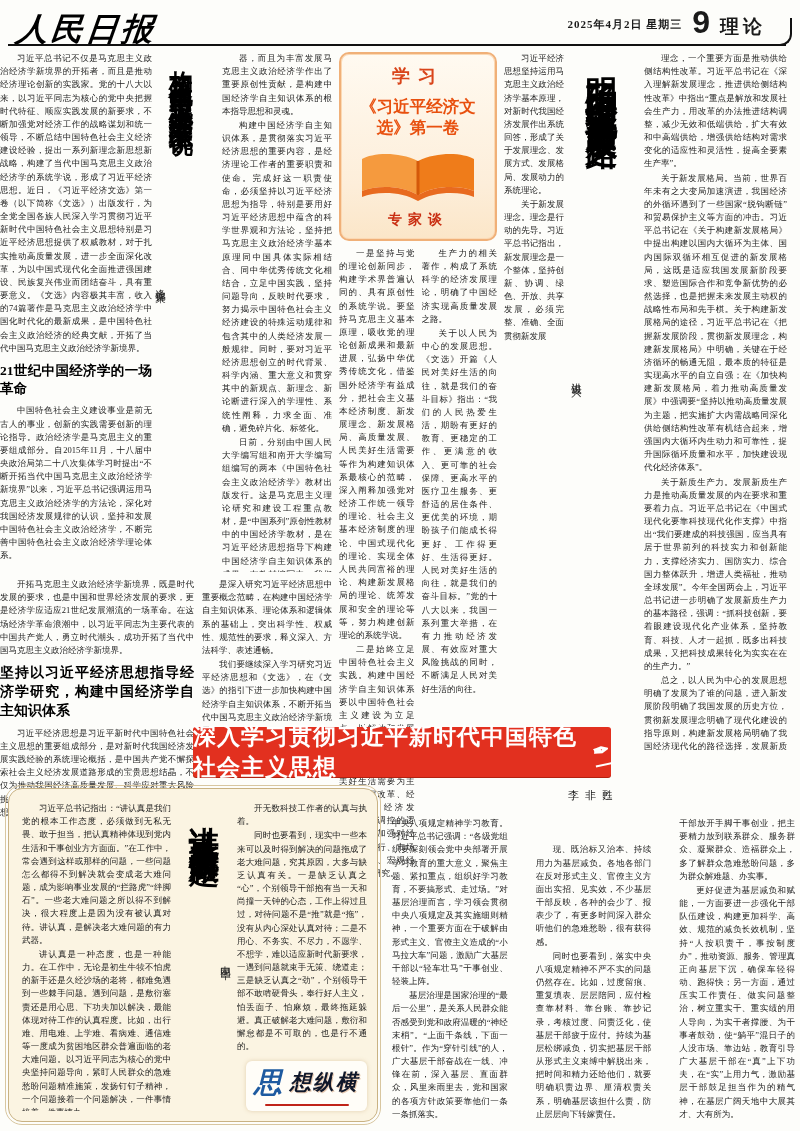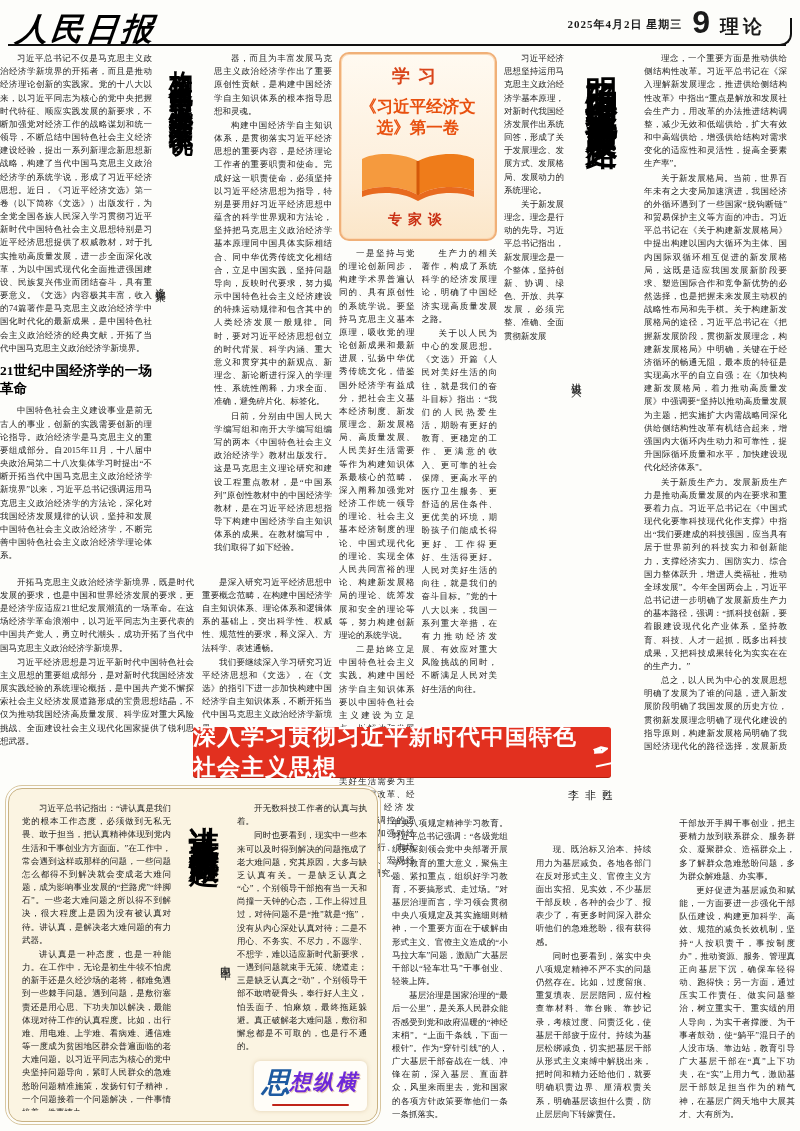--- a/index.html
+++ b/index.html
@@ -42,21 +42,21 @@
     font-size:10.5px; font-weight:normal; letter-spacing:2px; color:#222;
   }
   
   .top-section { position:absolute; top:52px; left:0; width:787px; height:700px; display:flex; }
   .article1 { width:332px; display:flex; flex-direction:column; }
   .a1-top { display:flex; height:520px; }
   .col-a { width:152px; }
   .vhead1 { width:58px; }
   .vhead1 .htext { font-size:24px; }
   .vhead1 .vauthor { left:1px; top:44%; }
-  .col-b { flex:1; margin-left:4px;font-family:Liberation Serif, serif; }
+  .col-b { flex:1; margin-left:12px;font-family:Liberation Serif, serif; }
   .a1-bottom { display:flex; gap:8px; flex:1; margin-top:6px; }
   .a1-bl { width:194px; }
   .a1-bl .subhead { font-size:14px; }
   .a1-br { flex:1; }
   .article2 { flex:1; display:flex; margin-left:7px; }
   .midgroup { width:158px; display:flex; flex-direction:column; }
   .mid-cols { display:flex; gap:7px; flex:1; margin-top:6px; }
   .col-c, .col-d { flex:1; }
   .col-e { width:60px; margin-left:7px; }
   .vhead2 { width:70px; margin-left:3px; }
@@ -96,21 +96,21 @@
   .vhead3 { width:56px; }
   .vhead3 .htext { font-size:30px; letter-spacing:4px; }
   .vhead3 .vauthor { right:0px; top:50%; }
   .t-col2 { width:130px; display:flex; flex-direction:column; }
   .t-col2 .txtfill { flex:1; overflow:hidden; }
   .sxzh-logo {
     margin-top:6px; align-self:flex-end; background:#fffdf8; border-radius:6px;
     padding:3px 8px 5px; text-align:center; box-shadow:0 0 4px rgba(180,140,80,.35);
   }
   .sxzh-si { font-size:28px; font-weight:900; font-style:italic; color:#1e5aa0; vertical-align:-3px; }
-  .sxzh-rest { font-size:21px; font-weight:900; font-style:italic; color:#6d28d9; letter-spacing:2px; text-shadow:1px 1px 0 #e8c9b0; }
+  .sxzh-rest { font-size:21px; font-weight:900; font-style:italic; color:#0f172a; letter-spacing:2px; text-shadow:1px 1px 0 #e8c9b0;margin-left:8px; }
   .sxzh-rule { height:2px; background:#c02318; width:80%; margin:2px auto 0; border-radius:1px; }
   .article4 { flex:1; display:flex; flex-direction:column; }
   .a4-headline { text-align:center; font-size:29px; font-weight:900; letter-spacing:2px; margin:14px 0 10px; color:#000; }
   .a4-author { text-align:center; font-size:11px; letter-spacing:6px; margin-bottom:12px; }
   .a4-cols { display:flex; gap:28px; flex:1; overflow:hidden;align-items:flex-end; }
   .a4-col { flex:1; }
 </style>
 </head>
 <body>
 
@@ -142,20 +142,21 @@
         </div>
         <div class="col-b txtcol">
           <p>器，而且为丰富发展马克思主义政治经济学作出了重要原创性贡献，是构建中国经济学自主知识体系的根本指导思想和灵魂。</p>
           <p>构建中国经济学自主知识体系，是贯彻落实习近平经济思想的重要内容，是经济理论工作者的重要职责和使命。完成好这一职责使命，必须坚持以习近平经济思想为指导，特别是要用好习近平经济思想中蕴含的科学世界观和方法论，坚持把马克思主义政治经济学基本原理同中国具体实际相结合、同中华优秀传统文化相结合，立足中国实践，坚持问题导向，反映时代要求，努力揭示中国特色社会主义经济建设的特殊运动规律和包含其中的人类经济发展一般规律。同时，要对习近平经济思想创立的时代背景、科学内涵、重大意义和贯穿其中的新观点、新理念、新论断进行深入的学理性、系统性阐释，力求全面、准确，避免碎片化、标签化。</p>
           <p>日前，分别由中国人民大学编写组和南开大学编写组编写的两本《中国特色社会主义政治经济学》教材出版发行。这是马克思主义理论研究和建设工程重点教材，是“中国系列”原创性教材中的中国经济学教材，是在习近平经济思想指导下构建中国经济学自主知识体系的成果。在教材编写中，我们取得了如下经验。</p>
         </div>
       </div>
       <div class="a1-bottom">
         <div class="a1-bl txtcol">
           <p>开拓马克思主义政治经济学新境界，既是时代发展的要求，也是中国和世界经济发展的要求，更是经济学应适应21世纪发展潮流的一场革命。在这场经济学革命浪潮中，以习近平同志为主要代表的中国共产党人，勇立时代潮头，成功开拓了当代中国马克思主义政治经济学新境界。</p>
+          <div class="subhead">坚持以习近平经济思想指导经济学研究，构建中国经济学自主知识体系</div>
           <p>习近平经济思想是习近平新时代中国特色社会主义思想的重要组成部分，是对新时代我国经济发展实践经验的系统理论概括，是中国共产党不懈探索社会主义经济发展道路形成的宝贵思想结晶，不仅为推动我国经济高质量发展、科学应对重大风险挑战、全面建设社会主义现代化国家提供了锐利思想武器。</p>
         </div>
         <div class="a1-br txtcol">
           <p>是深入研究习近平经济思想中重要概念范畴，在构建中国经济学自主知识体系、理论体系和逻辑体系的基础上，突出科学性、权威性、规范性的要求，释义深入、方法科学、表述通畅。</p>
           <p>我们要继续深入学习研究习近平经济思想和《文选》，在《文选》的指引下进一步加快构建中国经济学自主知识体系，不断开拓当代中国马克思主义政治经济学新境界。</p>
           <p class="attribution">（作者为南开大学讲席教授）</p>
         </div>
       </div>
     </div>
 

